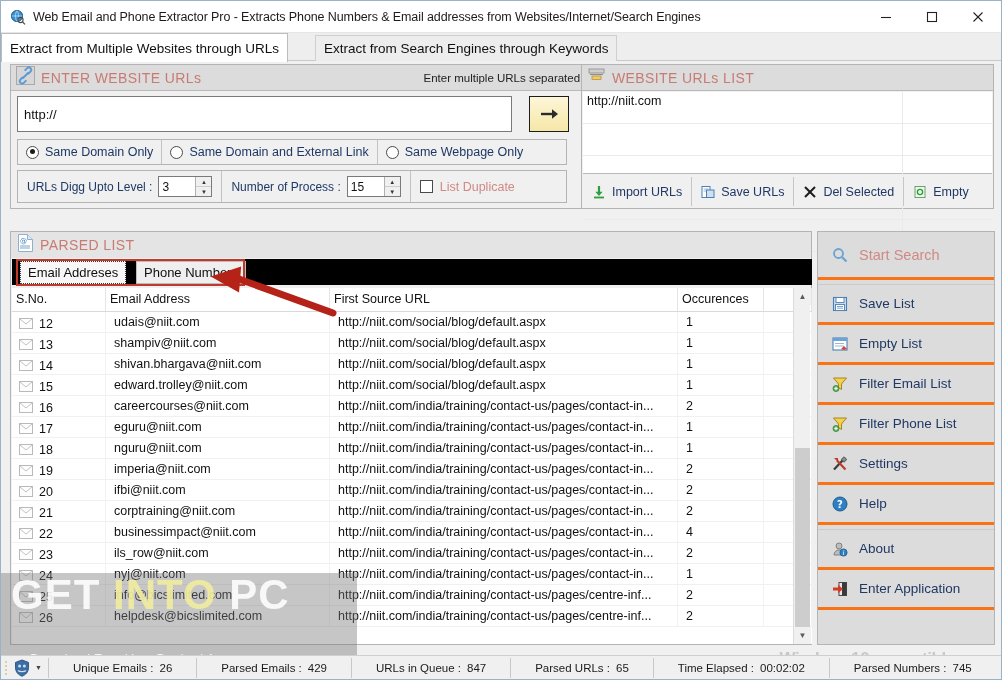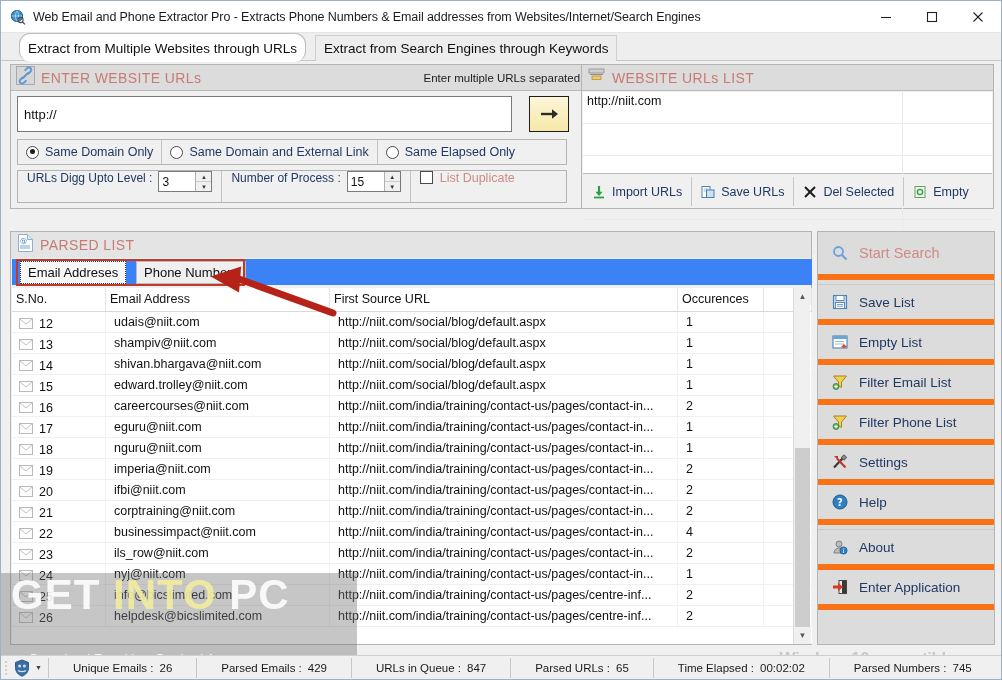--- a/index.html
+++ b/index.html
@@ -66,21 +66,21 @@
     background: #f6f6f6;
     border: 1px solid #cfcfcf;
     border-bottom: none;
   }
   .tab.active {
     background: #ffffff;
     border-color: #bdbdbd;
     top: 0; height: 29px;
     z-index: 3;
   }
-  .tab1 { left: 18px; border-radius: 11px; }
+  .tab1 { left: 0; }
   .tab2 { left: 314px; background:#ededed; }
 
   
   .panel {
     position: absolute;
     background: #f0f0f0;
     border: 1px solid #b4b4b4;
   }
   .panel-head {
     height: 26px;
@@ -152,21 +152,21 @@
     border-radius: 50%; background: #1b1b1b;
   }
   .opts-row {
     position: absolute; left: 6px; top: 105px;
     width: 550px; height: 33px;
     background: #f0f0f0;
     border: 1px solid #b4b4b4;
     display: flex; align-items: center;
   }
   .opt-group {
-    display: flex; 
+    display: flex; align-items: center;
     height: 31px; padding: 0 9px;
     font-size: 12px; color: #1f3864;
     white-space: nowrap;
   }
   .opt-group + .opt-group { border-left: 1px solid #c3c3c3; }
   .spin {
     position: relative; margin-left: 6px;
     width: 54px; height: 21px;
     background: #fff; border: 1px solid #7a7a7a;
   }
@@ -233,21 +233,21 @@
   #parsedPanel { left: 9px; top: 230px; width: 802px; height: 414px; }
   .parsed-head {
     height: 26px;
     background: #e4e4e4;
     display: flex; align-items: center;
     padding-left: 6px;
   }
   .inner-tabs {
     position: absolute; left: 1px; top: 27px;
     width: 800px; height: 26px;
-    background: #3b82f6;
+    background: #000000;
   }
   .itab {
     position: absolute; top: 2px; height: 23px;
     display: flex; align-items: center;
     padding: 0 7px; font-size: 13px; color: #0f0f0f;
     background: #efefef; border: 1px solid #bcbcbc;
     white-space: nowrap;
   }
   .itab.active {
     background: #f7f7f7;
@@ -315,21 +315,21 @@
     width: 178px; height: 414px;
     background: #dcdcdc;
     border: 1px solid #b4b4b4;
   }
   .side-item {
     height: 40px;
     display: flex; align-items: center;
     padding-left: 12px;
     font-size: 13.5px;
     color: #1f3864;
-    border-bottom: 6px solid #f97316;
+    border-bottom: 3px solid #f97316;
     white-space: nowrap;
   }
   .side-item:first-child { height: 48px; }
   .side-ico { width: 20px; margin-right: 9px; display: flex; align-items: center; justify-content: center; flex: 0 0 auto; }
   .side-item.start { color: #d08a84; font-size: 14.5px; }
   .side-sep { height: 5px; border-bottom: 1px solid #cbcbcb; }
 
   
   .statusbar {
     position: absolute; left: 0; bottom: 0;
@@ -458,21 +458,21 @@
       <div class="radio-item">
         <span class="rdo on"></span>
         <span>Same Domain Only</span>
       </div>
       <div class="radio-item">
         <span class="rdo"></span>
         <span>Same Domain and External Link</span>
       </div>
       <div class="radio-item">
         <span class="rdo"></span>
-        <span>Same Elapsed Only</span>
+        <span>Same Webpage Only</span>
       </div>
     </div>
 
     <div class="opts-row">
       <div class="opt-group">
         <span>URLs Digg Upto Level :</span>
         <span class="spin">
           <input type="text" value="3" style="">
           <span class="arrows">
             <div>▲</div>

